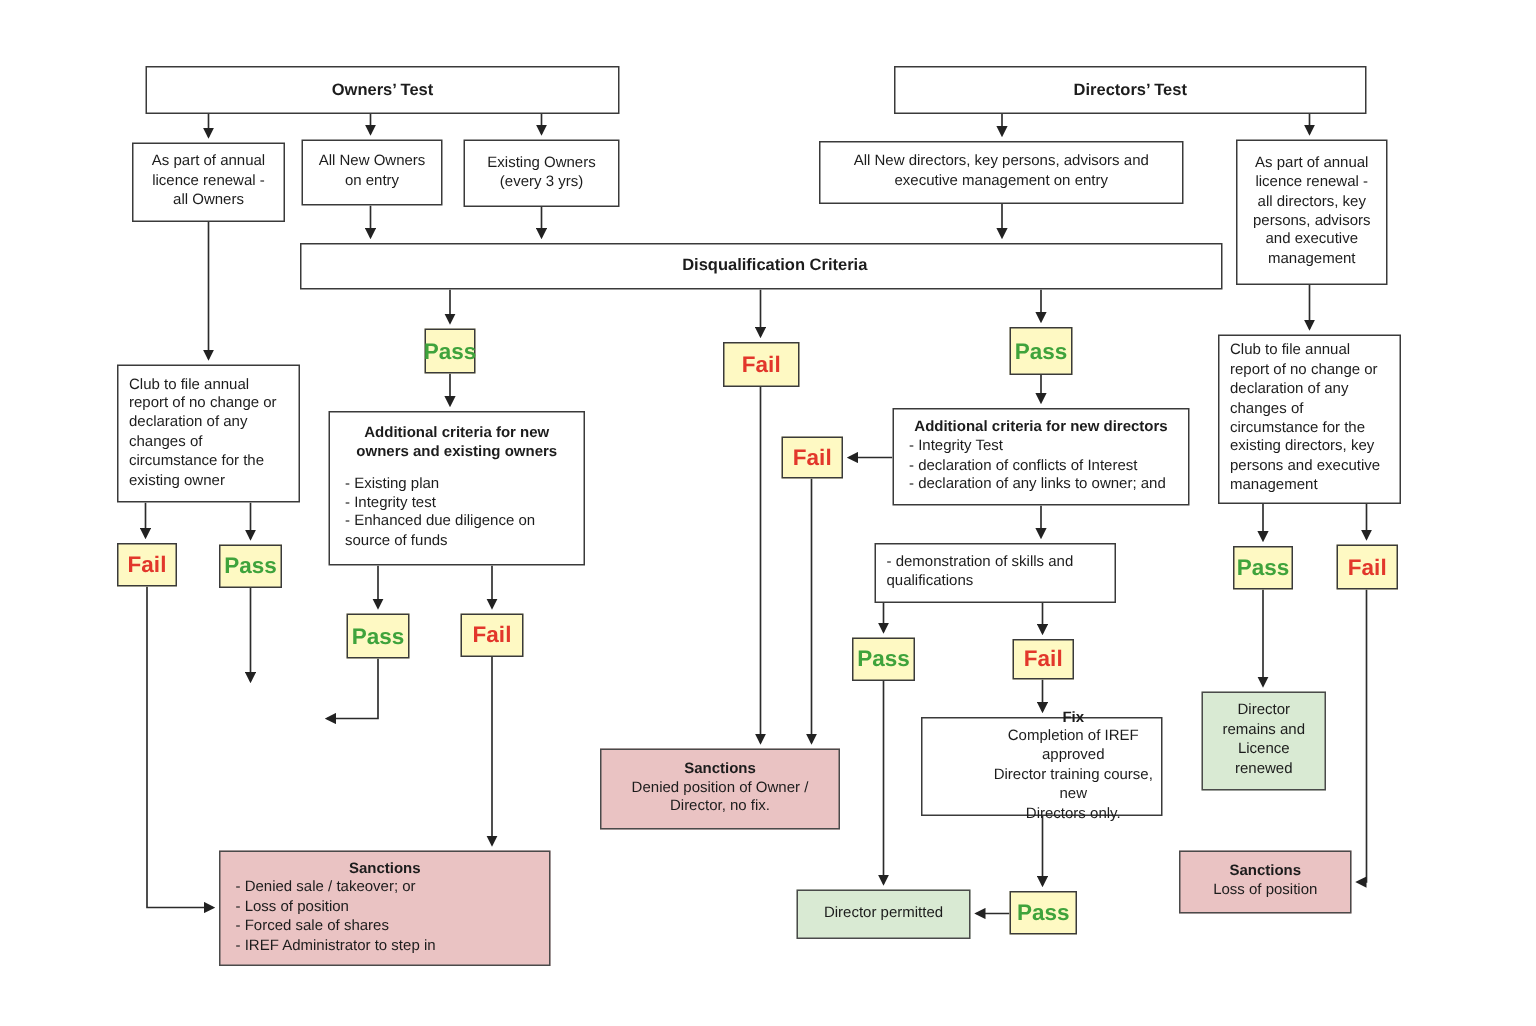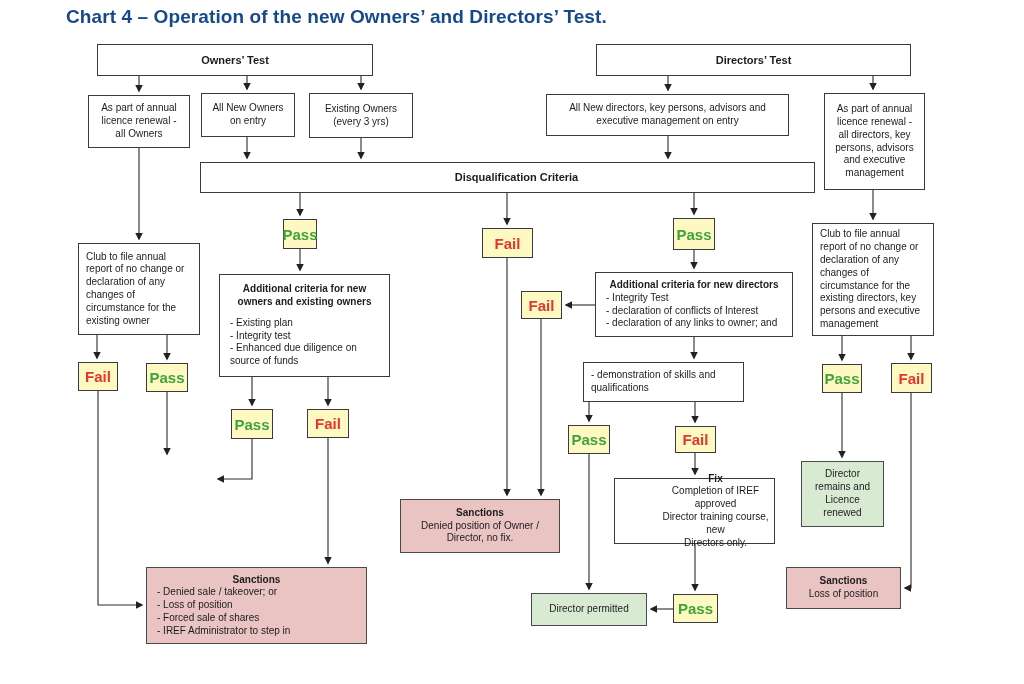--- a/index.html
+++ b/index.html
@@ -32,21 +32,20 @@
     font-size:15px; font-weight:bold;
   }
   .badge.pass { color:var(--pass_green,#3fa33c); }
   .badge.fail { color:var(--fail_red,#e2372b); }
 </style>
 </head>
 <body>
 
 <div id="canvas">
 
-  <div class="page-title">Chart 4 – Operation of the new Owners’ and Directors’ Test.</div>
 
   <svg class="wires" width="1024" height="684" viewBox="0 0 1024 684">
     <defs>
       <marker id="ah" viewBox="0 0 10 10" refX="8" refY="5" markerWidth="7.5" markerHeight="7.5" orient="auto-start-reverse" markerUnits="userSpaceOnUse">
         <path d="M0,0 L10,5 L0,10 z" fill="#222"></path>
       </marker>
     </defs>
     <g stroke="#2b2b2b" stroke-width="1.1" fill="none">
       <path d="M139,76 L139,91" marker-end="url(#ah)"></path>
       <path d="M247,76 L247,89" marker-end="url(#ah)"></path>
@@ -81,21 +80,21 @@
       <path d="M695,544 L695,590" marker-end="url(#ah)"></path>
       <path d="M673,609 L651,609" marker-end="url(#ah)"></path>
       <path d="M589,454 L589,589" marker-end="url(#ah)"></path>
       <path d="M842,336 L842,360" marker-end="url(#ah)"></path>
       <path d="M911,336 L911,359" marker-end="url(#ah)"></path>
       <path d="M842,393 L842,457" marker-end="url(#ah)"></path>
       <path d="M911,393 L911,588 L905,588" marker-end="url(#ah)"></path>
     </g>
   </svg>
 
-  <div class="box head" style="left:97px;top:44px;width:276px;height:32px;">Owners’ Test</div>
+  <div class="box head" style="left:97px;top:44px;width:316px;height:32px;">Owners’ Test</div>
   <div class="box head" style="left:596px;top:44px;width:315px;height:32px;">Directors’ Test</div>
 
   <div class="box" style="left:88px;top:95px;width:102px;height:53px;">As part of annual
 licence renewal -
 all Owners</div>
   <div class="box" style="left:201px;top:93px;width:94px;height:44px;">All New Owners
 on entry</div>
   <div class="box" style="left:309px;top:93px;width:104px;height:45px;">Existing Owners
 (every 3 yrs)</div>
 

